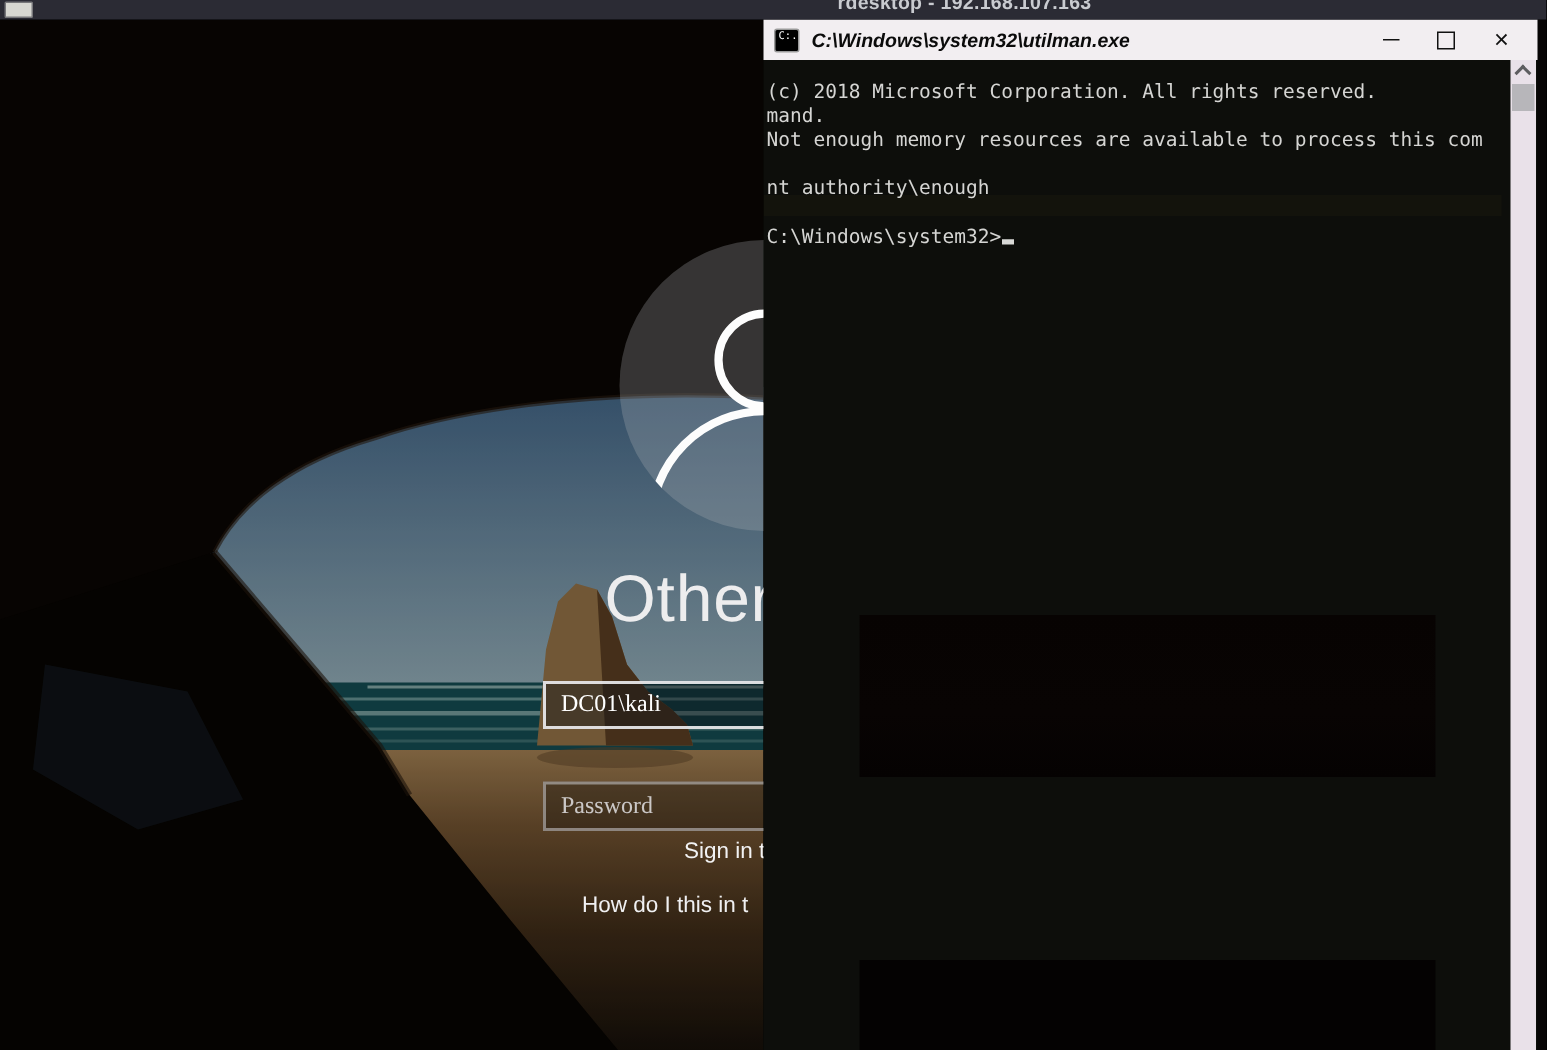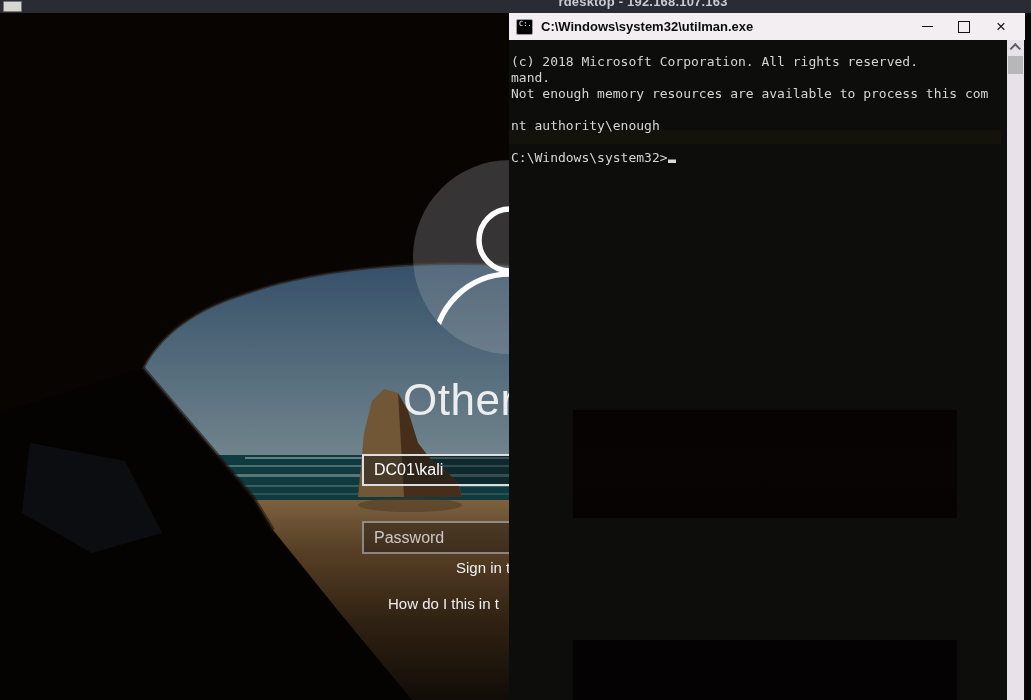--- a/index.html
+++ b/index.html
@@ -13,32 +13,32 @@
   .win-chip{position:absolute;left:3px;top:1px;width:17px;height:9px;background:#d7d7d1;border:1px solid #77777a;border-radius:1px;}
   .rdp-title{position:absolute;left:643px;top:-6px;transform:translateX(-50%);
     font-size:13px;font-weight:bold;color:#c9cbd0;white-space:nowrap;letter-spacing:.2px;}
   
   .lockscreen{position:absolute;left:0;top:13px;width:509px;height:687px;overflow:hidden;background:#050403;padding-left:16px;}
   .scene{position:absolute;left:0;top:0;}
   .avatar{position:absolute;left:413px;top:147px;width:194px;height:194px;border-radius:50%;
     background:rgba(175,178,182,.28);overflow:hidden;}
   .other-label{position:absolute;left:403px;top:362px;font-size:44px;font-weight:300;color:#ededee;letter-spacing:.5px;white-space:nowrap;}
   .cred{position:absolute;left:362px;height:32px;width:222px;box-sizing:border-box;
-    font-family:Liberation Sans, sans-serif;font-size:16px;padding:0 10px;outline:none;}
+    font-family:Liberation Serif, serif;font-size:16px;padding:0 10px;outline:none;}
   .user-field{top:441px;border:2px solid rgba(240,240,242,.9);background:rgba(14,20,24,.42);color:#fff;}
   .pass-field{top:508px;height:33px;border:2px solid rgba(205,205,210,.55);background:rgba(28,22,16,.40);color:#fff;}
   .pass-field::placeholder{color:rgba(236,236,240,.8);opacity:1;}
   .signin-text{position:absolute;left:456px;top:546px;font-size:15px;color:#f2f2f3;white-space:nowrap;}
   .howdoi-text{position:absolute;left:388px;top:582px;font-size:15px;color:#f0f0f2;white-space:nowrap;}
   
   .cmd-window{position:absolute;left:509px;top:13px;width:516px;height:687px;z-index:20;}
   .cmd-titlebar{position:relative;height:27px;background:#f2eef1;display:flex;align-items:center;padding-left:7px;box-sizing:border-box;}
   .cmd-icon{width:15px;height:14px;background:#000;border:1px solid #9a9a9a;border-radius:2px;position:relative;flex:0 0 auto;}
   .cmd-icon span{position:absolute;left:2px;top:1px;font-family:"DejaVu Sans Mono",monospace;font-size:7px;color:#fff;line-height:1;}
-  .cmd-title{margin-left:8px;font-size:13px;font-weight:600;color:#0b0b0b;white-space:nowrap;overflow:hidden;}
+  .cmd-title{margin-left:8px;font-size:13px;font-weight:600;color:#0b0b0b;white-space:nowrap;overflow:hidden;font-style:italic;}
   .btn{position:absolute;top:0;width:30px;height:27px;display:flex;align-items:center;justify-content:center;}
   .btn-min{left:403px;} .btn-max{left:440px;} .btn-close{left:477px;font-size:17px;color:#111;line-height:1;}
   .min-glyph{width:11px;height:0;border-top:1.6px solid #111;}
   .max-glyph{width:10px;height:10px;border:1.6px solid #111;background:transparent;}
   .cmd-body{position:relative;height:660px;background:#0d0e0b;overflow:hidden;}
   .terminal{position:absolute;left:2px;top:14px;right:20px;
     font-family:"DejaVu Sans Mono",monospace;font-size:13px;line-height:16px;color:#d5d5d3;}
   .term-line{min-height:16px;white-space:pre;}
   .term-cursor{display:inline-block;width:8px;height:12px;box-shadow:inset 0 -3.5px 0 #d9d9d7;transform:translateY(1px);}
   .artifact{position:absolute;left:64px;width:384px;background:#060303;}

